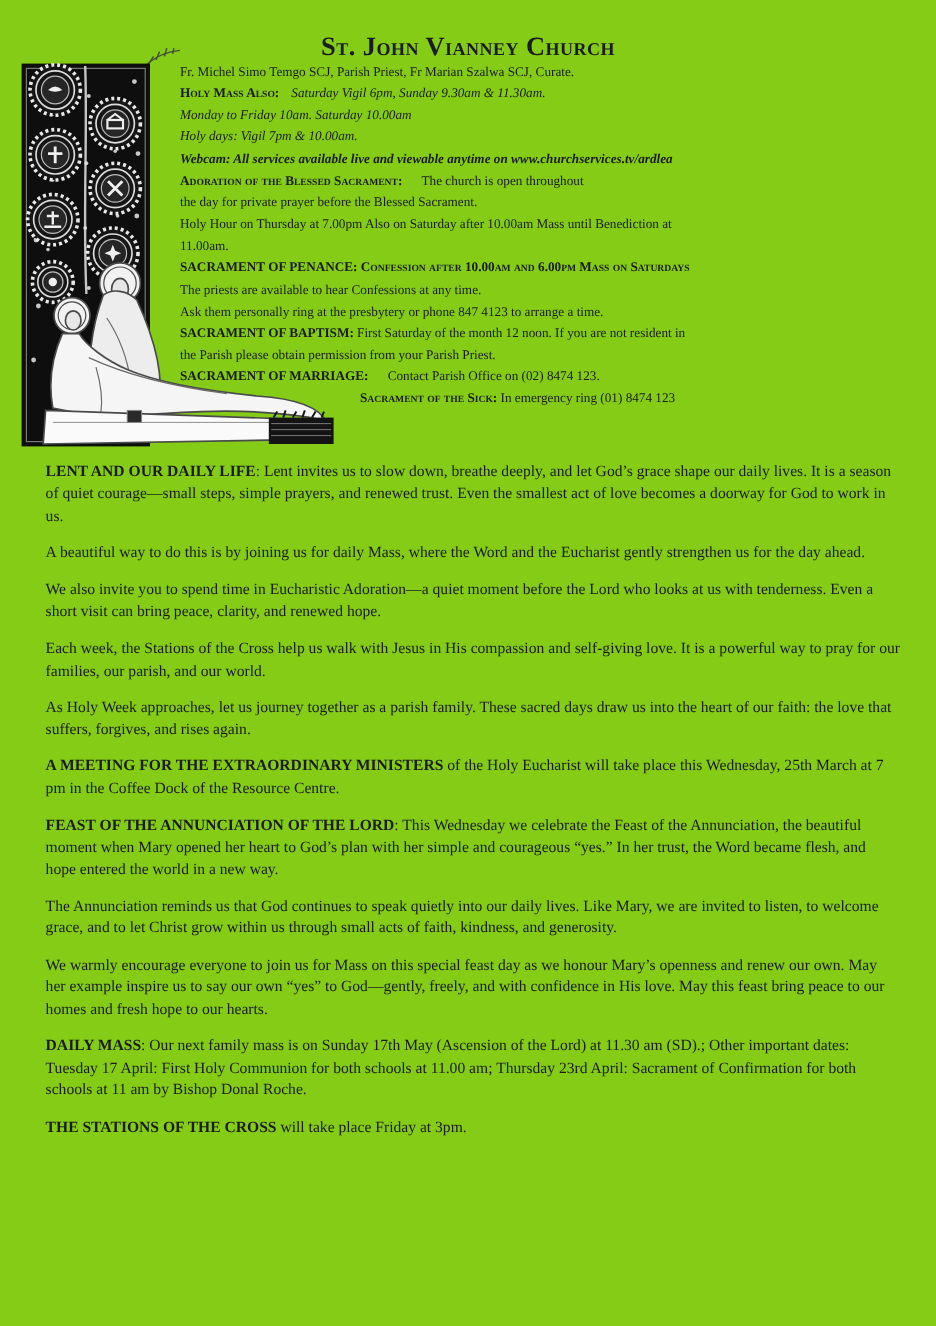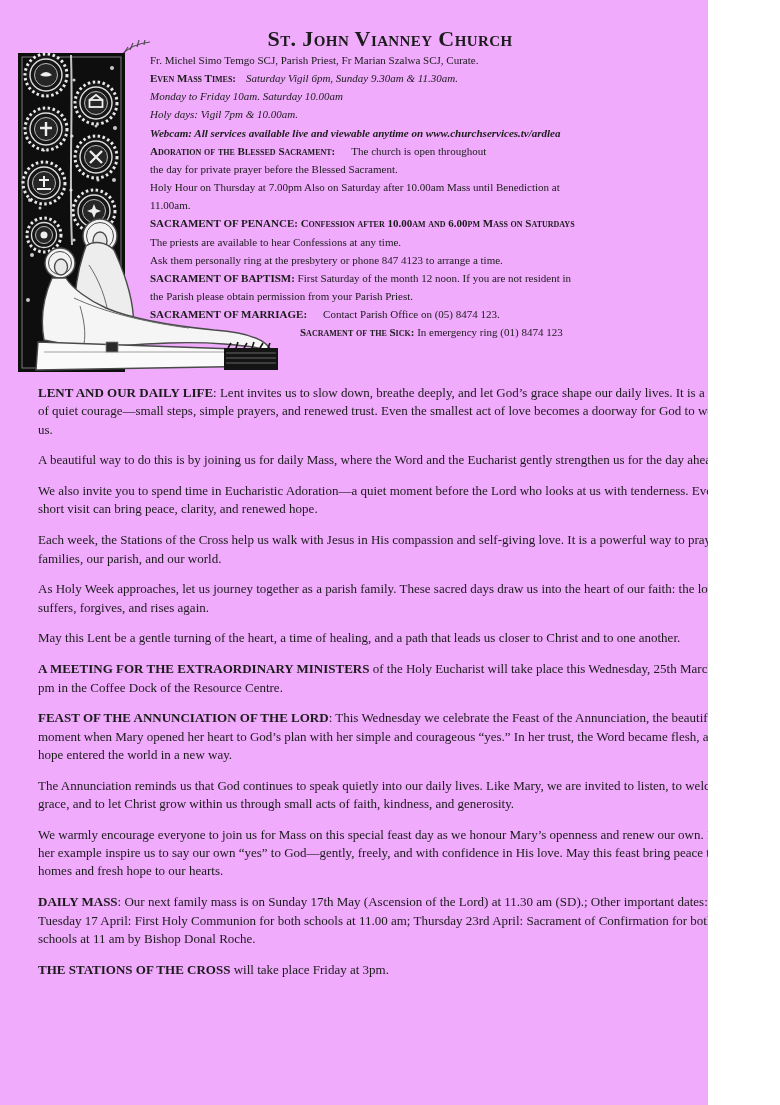--- a/index.html
+++ b/index.html
@@ -1,17 +1,17 @@
 <!DOCTYPE html>
 <html><head>
 <meta charset="utf-8">
 <style>
   html, body { margin:0; padding:0; background:#ffffff; }
   .page {
-    position:relative; width:708px; height:1105px; background:#f0abfc;
+    position:relative; width:780px; height:1105px; background:#84cc16;
     font-family:"Liberation Serif", serif; color:#1b1b1b; overflow:hidden;
   }
   
   .header { position:absolute; top:0; left:0; width:780px; height:380px; }
   .title  {
     position:absolute; top:26px; left:0; width:100%; text-align:center;
     font-size:22px; font-weight:bold; font-variant:small-caps; letter-spacing:.4px;
   }
   .artwork { position:absolute; left:14px; top:40px; }
   .hblock { position:absolute; left:150px; top:51px; font-size:11px; line-height:18.15px; }
@@ -144,45 +144,44 @@
         <path d="M214 308 l3 -5 M222 308 l2 -6 M230 308 l3 -5 M238 308 l2 -6 M246 308 l3 -5 M254 308 l2 -5" stroke="#141414" stroke-width="1.6"></path>
       </g>
 
       <rect x="92" y="302" width="12" height="10" fill="#2a2a2a" stroke="#888" stroke-width="0.8"></rect>
     </svg>
 
     <div class="title">St. John Vianney Church</div>
 
     <div class="hblock">
       <div class="hline">Fr. Michel Simo Temgo SCJ, Parish Priest, Fr Marian Szalwa SCJ, Curate.</div>
-      <div class="hline"><span class="sc">Even Mass Times:</span><span class="it gap-sm">Saturday Vigil 6pm, Sunday 9.30am &amp; 11.30am.</span></div>
+      <div class="hline"><span class="sc">Holy Mass Also:</span><span class="it gap-sm">Saturday Vigil 6pm, Sunday 9.30am &amp; 11.30am.</span></div>
       <div class="hline it">Monday to Friday 10am. Saturday 10.00am</div>
       <div class="hline it">Holy days: Vigil 7pm &amp; 10.00am.</div>
       <div class="hline bi">Webcam: All services available live and viewable anytime on www.churchservices.tv/ardlea</div>
       <div class="hline"><span class="sc">Adoration of the Blessed Sacrament:</span><span class="gap-md">The church is open throughout</span></div>
       <div class="hline">the day for private prayer before the Blessed Sacrament.</div>
       <div class="hline">Holy Hour on Thursday at 7.00pm Also on Saturday after 10.00am Mass until Benediction at</div>
       <div class="hline">11.00am.</div>
       <div class="hline"><span class="cb">SACRAMENT OF PENANCE:</span> <span class="sc">Confession after 10.00am and 6.00pm Mass on Saturdays</span></div>
       <div class="hline">The priests are available to hear Confessions at any time.</div>
       <div class="hline">Ask them personally ring at the presbytery or phone 847 4123 to arrange a time.</div>
       <div class="hline"><span class="cb">SACRAMENT OF BAPTISM:</span><span> First Saturday of the month 12 noon. If you are not resident in</span></div>
       <div class="hline">the Parish please obtain permission from your Parish Priest.</div>
-      <div class="hline"><span class="cb">SACRAMENT OF MARRIAGE:</span><span class="gap-md">Contact Parish Office on (05) 8474 123.</span></div>
+      <div class="hline"><span class="cb">SACRAMENT OF MARRIAGE:</span><span class="gap-md">Contact Parish Office on (02) 8474 123.</span></div>
       <div class="hline indent-sick"><span class="sc">Sacrament of the Sick:</span><span> In emergency ring (01) 8474 123</span></div>
     </div>
   </div>
 
   <div class="content">
     <p><span class="lead">LENT AND OUR DAILY LIFE</span><span>: Lent invites us to slow down, breathe deeply, and let God’s grace shape our daily lives. It is a season of quiet courage—small steps, simple prayers, and renewed trust. Even the smallest act of love becomes a doorway for God to work in us.</span></p>
     <p><span class="lead"></span><span>A beautiful way to do this is by joining us for daily Mass, where the Word and the Eucharist gently strengthen us for the day ahead.</span></p>
     <p><span class="lead"></span><span>We also invite you to spend time in Eucharistic Adoration—a quiet moment before the Lord who looks at us with tenderness. Even a short visit can bring peace, clarity, and renewed hope.</span></p>
     <p><span class="lead"></span><span>Each week, the Stations of the Cross help us walk with Jesus in His compassion and self-giving love. It is a powerful way to pray for our families, our parish, and our world.</span></p>
     <p><span class="lead"></span><span>As Holy Week approaches, let us journey together as a parish family. These sacred days draw us into the heart of our faith: the love that suffers, forgives, and rises again.</span></p>
-    <p><span class="lead"></span><span>May this Lent be a gentle turning of the heart, a time of healing, and a path that leads us closer to Christ and to one another.</span></p>
     <p><span class="lead">A MEETING FOR THE EXTRAORDINARY MINISTERS</span><span> of the Holy Eucharist will take place this Wednesday, 25th March at 7 pm in the Coffee Dock of the Resource Centre.</span></p>
     <p><span class="lead">FEAST OF THE ANNUNCIATION OF THE LORD</span><span>: This Wednesday we celebrate the Feast of the Annunciation, the beautiful moment when Mary opened her heart to God’s plan with her simple and courageous “yes.” In her trust, the Word became flesh, and hope entered the world in a new way.</span></p>
     <p><span class="lead"></span><span>The Annunciation reminds us that God continues to speak quietly into our daily lives. Like Mary, we are invited to listen, to welcome grace, and to let Christ grow within us through small acts of faith, kindness, and generosity.</span></p>
     <p><span class="lead"></span><span>We warmly encourage everyone to join us for Mass on this special feast day as we honour Mary’s openness and renew our own. May her example inspire us to say our own “yes” to God—gently, freely, and with confidence in His love. May this feast bring peace to our homes and fresh hope to our hearts.</span></p>
     <p><span class="lead">DAILY MASS</span><span>: Our next family mass is on Sunday 17th May (Ascension of the Lord) at 11.30 am (SD).; Other important dates: Tuesday 17 April: First Holy Communion for both schools at 11.00 am; Thursday 23rd April: Sacrament of Confirmation for both schools at 11 am by Bishop Donal Roche.</span></p>
     <p><span class="lead">THE STATIONS OF THE CROSS</span><span> will take place Friday at 3pm.</span></p>
   </div>
 
 </div>
 

